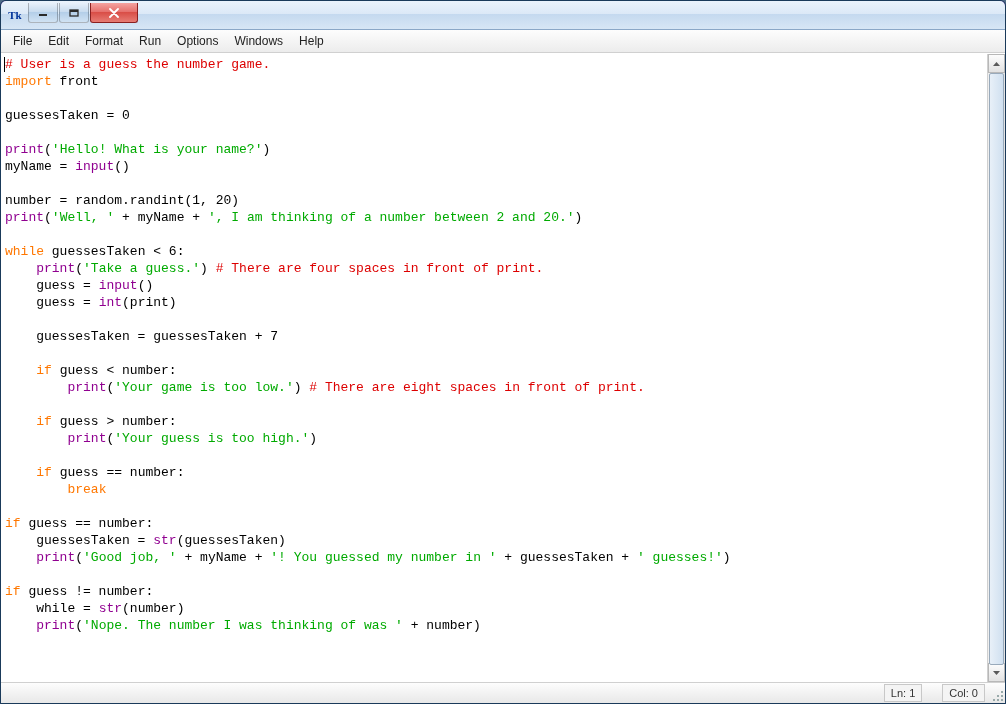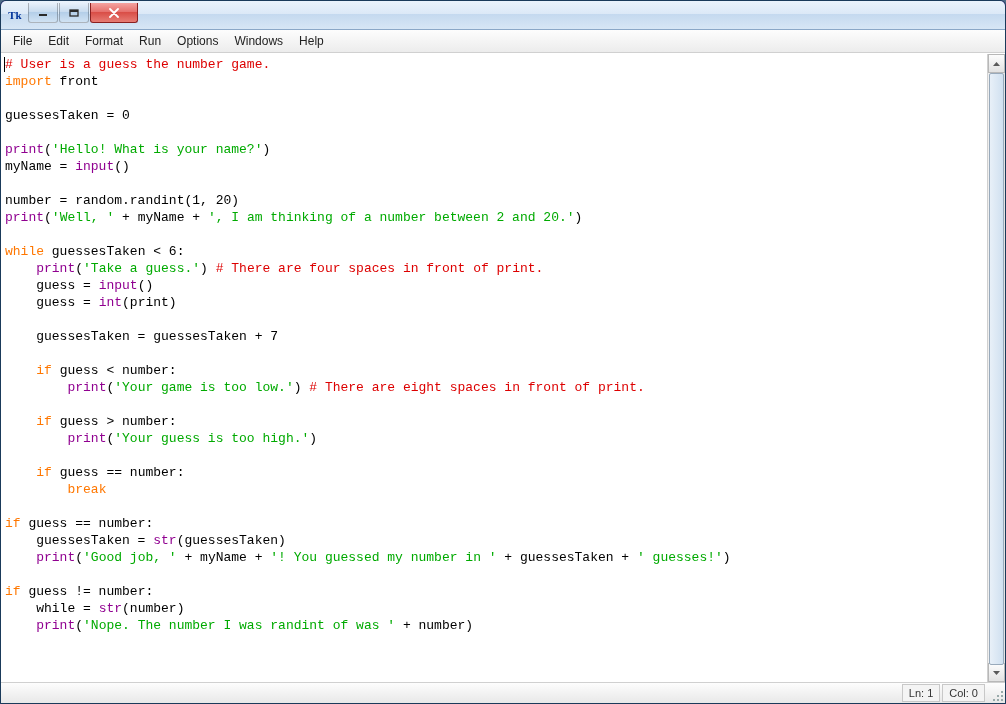--- a/index.html
+++ b/index.html
@@ -14,21 +14,21 @@
   .winbtn svg{display:block}
   .menubar{height:22px;background:linear-gradient(to bottom,#fdfdfd,#ececec);border-bottom:1px solid #d0d0d0;display:flex;align-items:center;padding:0 4px;font-size:12px}
   .menuitem{padding:2px 8px;cursor:default;color:#222}
   .editor-wrap{flex:1;position:relative;display:flex;overflow:hidden;border-top:1px solid #fff}
   .editor{flex:1;overflow:auto;background:#fff;padding:2px 4px 4px 4px;font-family:"Courier New",monospace;font-size:13px;line-height:17px;white-space:pre;color:#000}
   .scrollbar{width:17px;background:linear-gradient(to right,#f0f0f0,#e4e4e4);border-left:1px solid #d0d0d0;display:flex;flex-direction:column}
   .sb-btn{height:17px;background:linear-gradient(to bottom,#fdfdfd,#e2e2e2);border:1px solid #b8b8b8;display:flex;align-items:center;justify-content:center}
   .sb-track{flex:1;position:relative}
   .sb-thumb{position:absolute;top:0;left:1px;right:1px;height:100%;background:linear-gradient(to right,#e8f0f8,#d0e0f0);border:1px solid #9ab;border-radius:2px}
   .statusbar{height:20px;background:linear-gradient(to bottom,#fdfdfd,#e8e8e8);border-top:1px solid #d0d0d0;display:flex;align-items:center;justify-content:flex-end;padding:0 20px 0 6px;font-size:11px;color:#333;position:relative}
-  .status-cell{border:1px solid #c8c8c8;padding:0 6px;height:16px;line-height:16px;margin-left:2px;background:#f4f4f4}
+  .status-cell{border:1px solid #c8c8c8;padding:0 6px;height:16px;line-height:16px;margin-left:20px;background:#f4f4f4}
   .grip{position:absolute;right:2px;bottom:2px;width:12px;height:12px}
   .grip span{position:absolute;width:2px;height:2px;background:#9aa}
   
   .c-comment{color:#dd0000}
   .c-kw{color:#ff7700}
   .c-str{color:#00aa00}
   .c-builtin{color:#900090}
   .cursor{border-left:1px solid #000;margin-left:-1px}
 </style>
 </head>
@@ -95,21 +95,21 @@
 
 <span>    </span><span class="c-kw">if</span><span> guess == number:</span>
 <span>        </span><span class="c-kw">break</span>
 
 <span class="c-kw">if</span><span> guess == number:</span>
 <span>    guessesTaken = </span><span class="c-builtin">str</span><span>(guessesTaken)</span>
 <span>    </span><span class="c-builtin">print</span><span>(</span><span class="c-str">'Good job, '</span><span> + myName + </span><span class="c-str">'! You guessed my number in '</span><span> + guessesTaken + </span><span class="c-str">' guesses!'</span><span>)</span>
 
 <span class="c-kw">if</span><span> guess != number:</span>
 <span>    while = </span><span class="c-builtin">str</span><span>(number)</span>
-<span>    </span><span class="c-builtin">print</span><span>(</span><span class="c-str">'Nope. The number I was randint of was '</span><span> + number)</span>
+<span>    </span><span class="c-builtin">print</span><span>(</span><span class="c-str">'Nope. The number I was thinking of was '</span><span> + number)</span>
 </div>
     <div class="scrollbar">
       <div class="sb-btn">
         <svg width="7" height="4" viewBox="0 0 7 4">
             <path d="M0 4 L3.5 0 L7 4 Z" fill="#5a5a5a"></path>
           </svg>
       </div>
       <div class="sb-track">
         <div class="sb-thumb"></div>
       </div>

